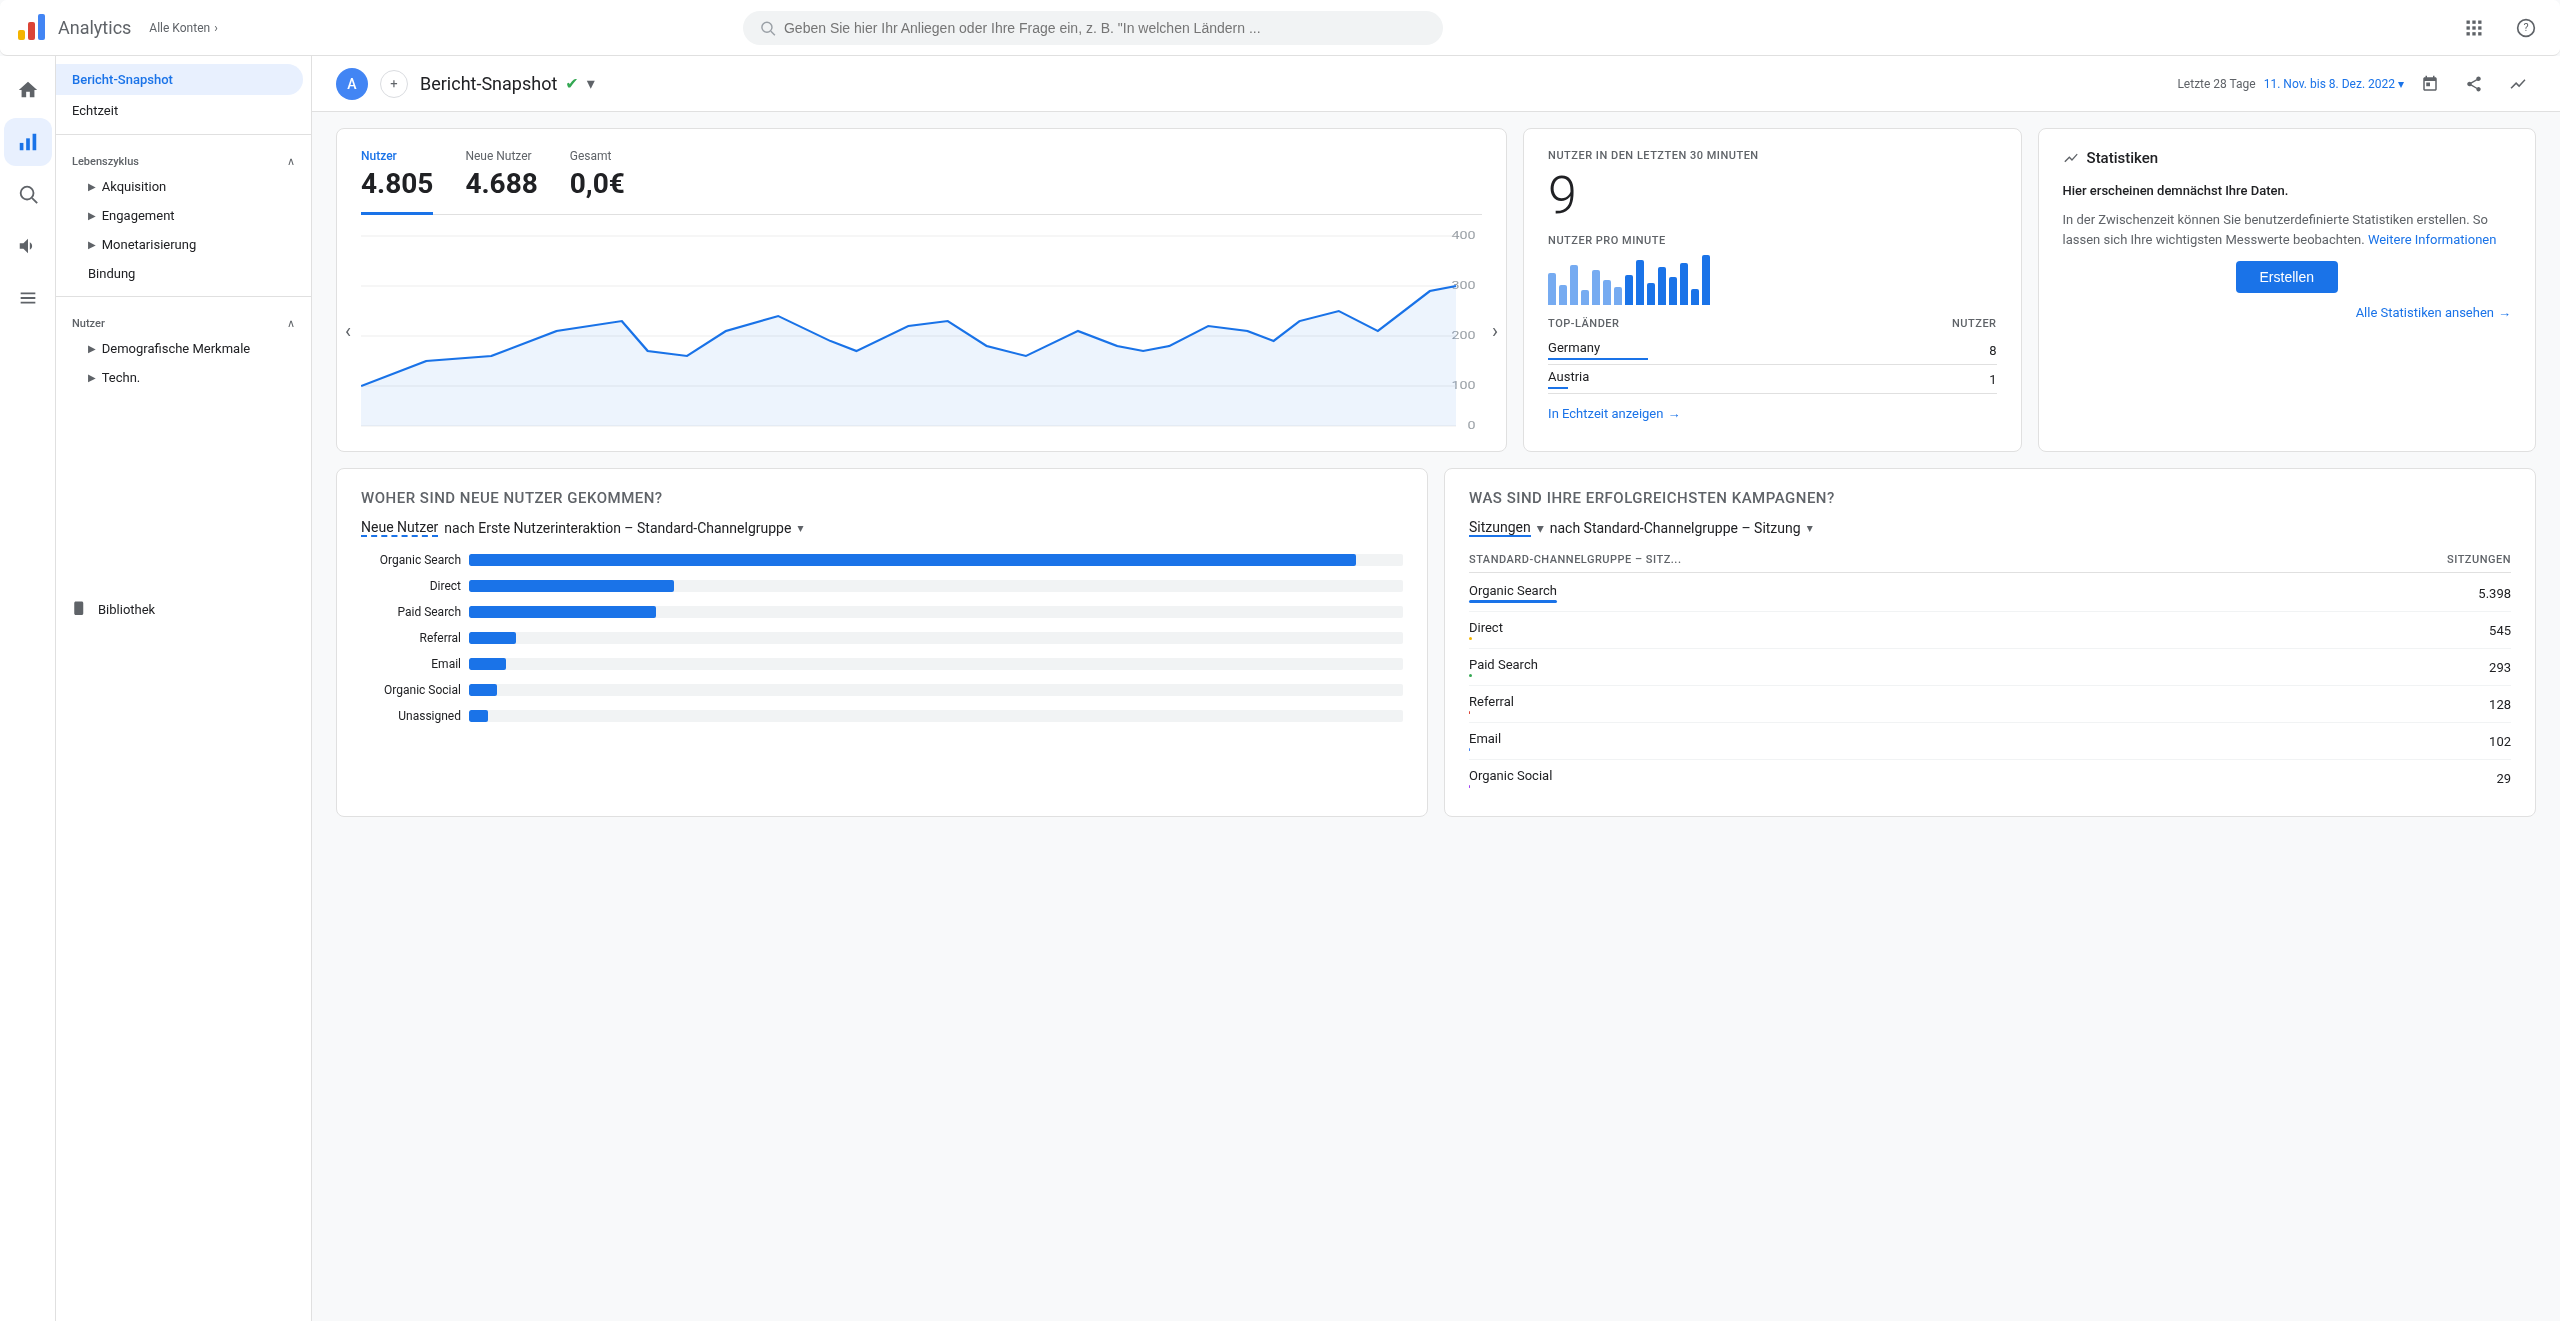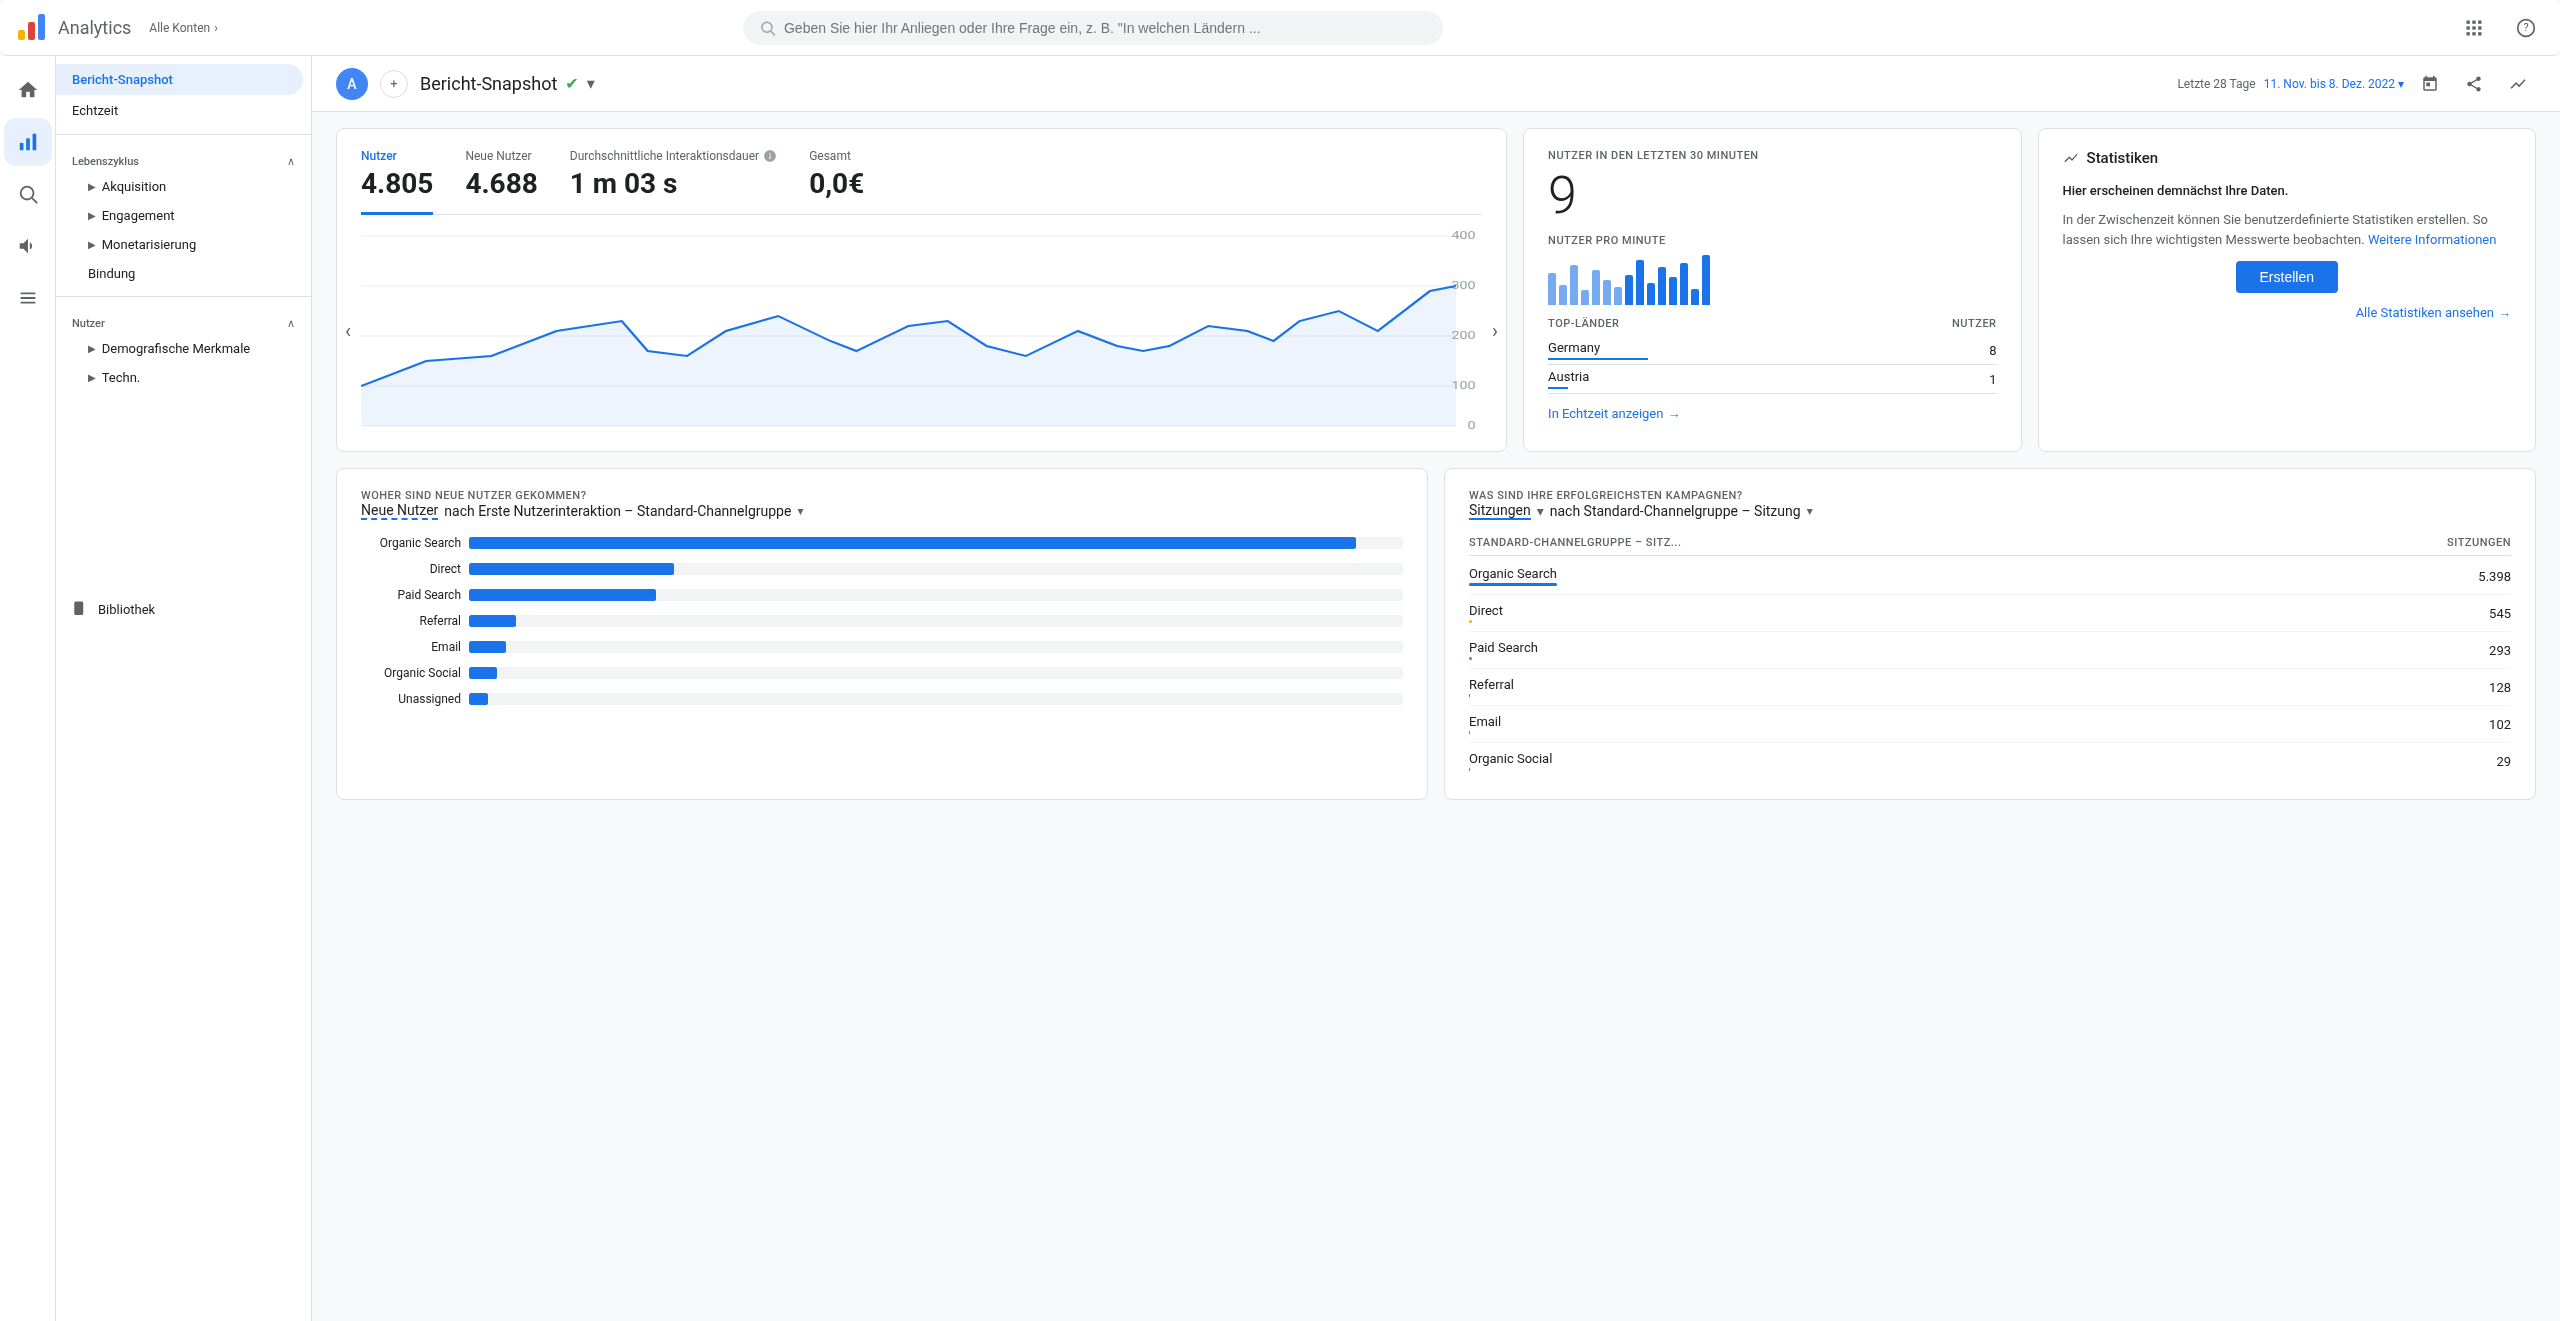--- a/index.html
+++ b/index.html
@@ -118,21 +118,21 @@
       background: #1a73e8; color: #fff; border: none; border-radius: 4px;
       padding: 8px 24px; font-size: 14px; cursor: pointer; display: block; margin: 0 auto;
     }
     .all-stats-link { color: #1a73e8; font-size: 13px; text-decoration: none; display: flex; align-items: center; gap: 4px; margin-top: 12px; cursor: pointer; justify-content: flex-end; }
 
     
     .bottom-row { display: flex; gap: 16px; }
     .acquisition-card { flex: 1; padding: 20px 24px; }
     .campaigns-card { flex: 1; padding: 20px 24px; }
 
-    .section-label { font-size: 11px; font-weight: 500; color: #5f6368; text-transform: uppercase; letter-spacing: 0.5px; }
+    .section-label { font-size: 15px; font-weight: 500; color: #5f6368; text-transform: uppercase; letter-spacing: 0.5px; margin-bottom: 12px; }
     .chart-title { font-size: 14px; color: #202124; margin-bottom: 16px; display: flex; align-items: center; gap: 6px; }
     .dropdown-arrow { color: #5f6368; font-size: 12px; cursor: pointer; }
 
     .horiz-bar-chart { display: flex; flex-direction: column; gap: 12px; }
     .bar-row { display: flex; align-items: center; gap: 8px; }
     .bar-label { width: 100px; font-size: 12px; color: #202124; text-align: right; flex-shrink: 0; }
     .bar-track { flex: 1; height: 12px; background: #f1f3f4; border-radius: 2px; overflow: hidden; }
     .bar-fill { height: 100%; background: #1a73e8; border-radius: 2px; }
 
     .campaigns-table { width: 100%; }
@@ -326,29 +326,20 @@
           <div class="metrics-tabs">
             <div class="metric-tab active">
               <span class="label">Nutzer</span>
               <span class="value">4.805</span>
             </div>
             <div class="metric-tab">
               <span class="label">Neue Nutzer</span>
               <span class="value">4.688</span>
             </div>
             <div class="metric-tab">
-              <span class="label" style="display:flex; align-items:center; gap:4px;">
-                <span>Durchschnittliche Interaktionsdauer</span>
-                <svg width="14" height="14" viewBox="0 0 24 24" fill="#9aa0a6">
-                    <path d="M12 2C6.48 2 2 6.48 2 12s4.48 10 10 10 10-4.48 10-10S17.52 2 12 2zm1 15h-2v-6h2v6zm0-8h-2V7h2v2z"></path>
-                  </svg>
-              </span>
-              <span class="value">1 m 03 s</span>
-            </div>
-            <div class="metric-tab">
               <span class="label">Gesamt</span>
               <span class="value">0,0€</span>
             </div>
           </div>
 
           <div class="chart-area">
             <div class="chart-nav left">‹</div>
             <svg class="line-chart" viewBox="0 0 860 200" preserveAspectRatio="none">
 
               <text x="855" y="8" font-size="11" fill="#9aa0a6" text-anchor="end">400</text>

